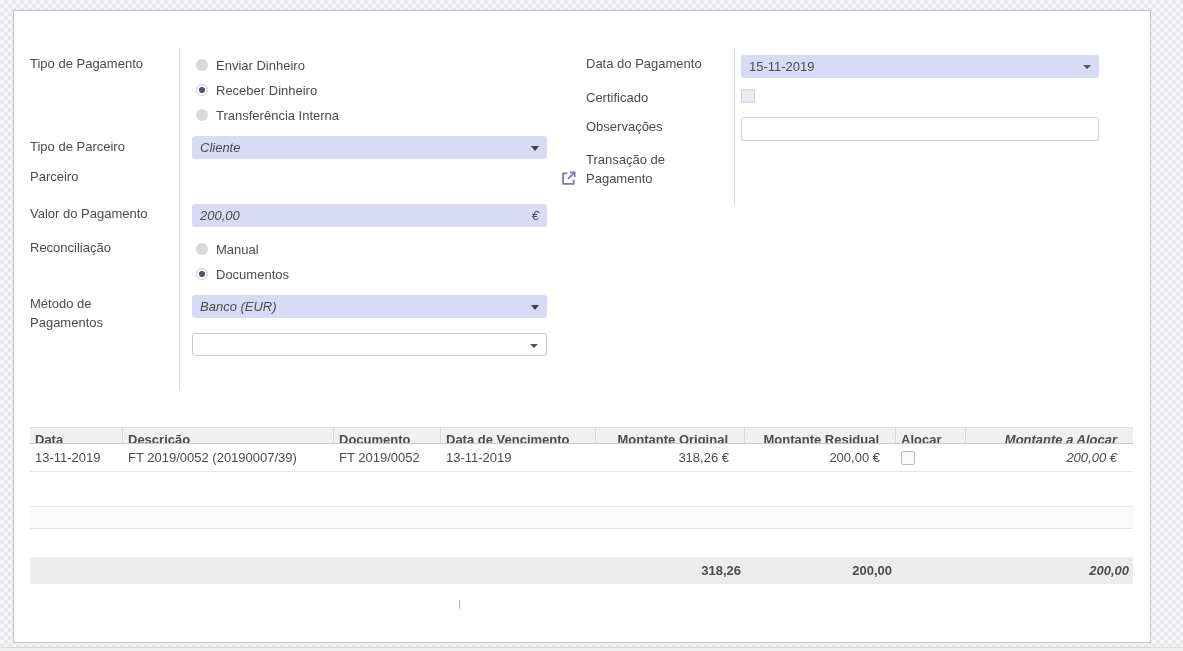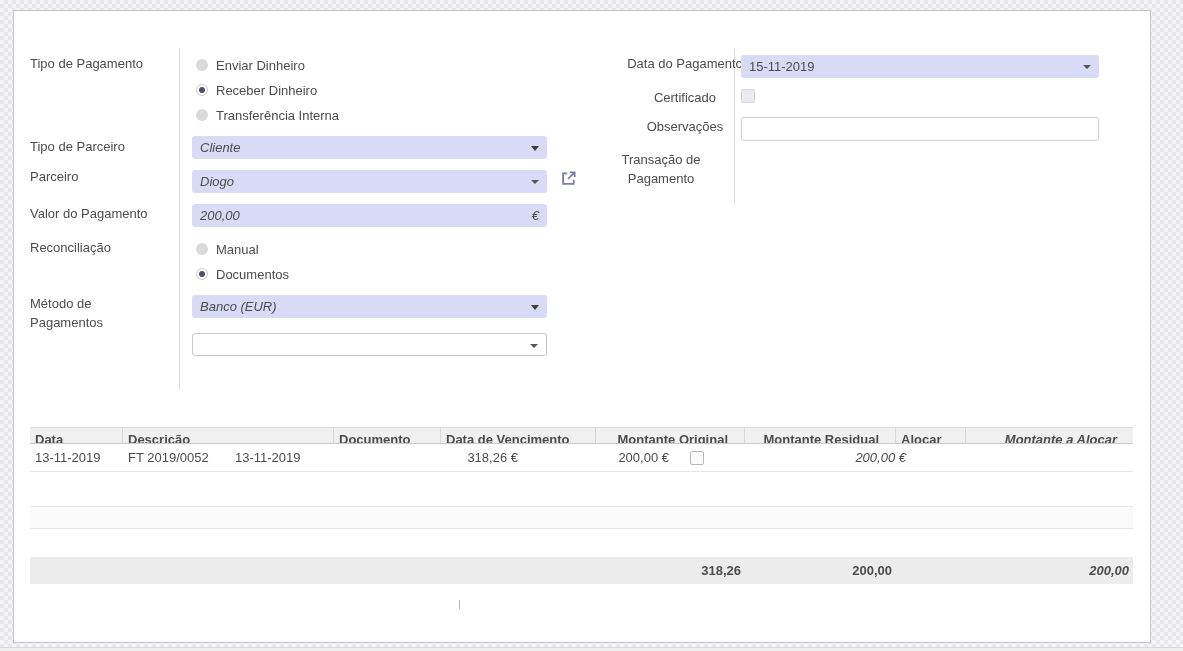--- a/index.html
+++ b/index.html
@@ -20,21 +20,21 @@
     position:absolute; left:13px; top:10px; width:1138px; height:633px;
     background:#ffffff; border:1px solid #c4c6cf;
   }
 
   .vsep { position:absolute; width:1px; background:#dcdcdc; }
   #vsep-left  { left:179px; top:48px; height:342px; }
   #vsep-right { left:734px; top:48px; height:157px; }
 
   .lbl { position:absolute; font-weight:normal; color:#4c4c4c; line-height:19px; }
   .lbl-l { left:30px;  width:140px; }
-  .lbl-r { left:615px; width:140px;text-align:center; }
+  .lbl-r { left:586px; width:140px; }
   .lbl.narrow { width:92px; }
 
   
   .fld {
     position:absolute; height:23px; line-height:23px; padding:0 8px;
     border-radius:3px; color:#4c4c4c; white-space:nowrap; overflow:hidden;
   }
   .fld-l { left:192px; width:355px;font-style:italic; }
   .fld-r { left:741px; width:358px; }
   .lav { background:#d8daf6; }
@@ -134,24 +134,20 @@
     <span class="radio-txt">Transferência Interna</span>
   </div>
 
   <div class="lbl lbl-l" style="top:137px">Tipo de Parceiro</div>
   <div class="fld fld-l lav" style="top:136px">
     <span>Cliente</span>
     <span class="sel-arrow"></span>
   </div>
 
   <div class="lbl lbl-l" style="top:167px">Parceiro</div>
-  <div class="fld fld-l lav" style="top:170px">
-    <span>Diogo</span>
-    <span class="m2o-caret"></span>
-  </div>
   <div class="ext-btn">
     <svg width="17" height="17" viewBox="0 0 16 16">
       <path d="M12.9 9.2 V13.1 H2.9 V3.1 H6.8" fill="none" stroke="#7c7bad" stroke-width="1.7"></path>
       <path d="M9.3 2.2 H13.8 V6.7" fill="none" stroke="#7c7bad" stroke-width="1.7"></path>
       <path d="M13.2 2.8 L7.6 8.4" fill="none" stroke="#7c7bad" stroke-width="1.7"></path>
     </svg>
   </div>
 
   <div class="lbl lbl-l" style="top:204px">Valor do Pagamento</div>
   <div class="fld fld-l lav" style="top:204px">
@@ -200,20 +196,21 @@
       <div class="th c2">Descrição</div>
       <div class="th c3">Documento</div>
       <div class="th c4">Data de Vencimento</div>
       <div class="th c5 num">Montante Original</div>
       <div class="th c6 num">Montante Residual</div>
       <div class="th c7">Alocar</div>
       <div class="th c8 num">Montante a Alocar</div>
     </div>
     <div class="trow">
       <div class="td c1">13-11-2019</div>
+      <div class="td c2">FT 2019/0052 (20190007/39)</div>
       <div class="td c3">FT 2019/0052</div>
       <div class="td c4">13-11-2019</div>
       <div class="td c5 num">318,26 €</div>
       <div class="td c6 num">200,00 €</div>
       <div class="td c7" style="position:relative">
         <span class="cb cb-plain" style="left:5px; top:7px"></span>
       </div>
       <div class="td c8 num">200,00 €</div>
     </div>
   </div>

